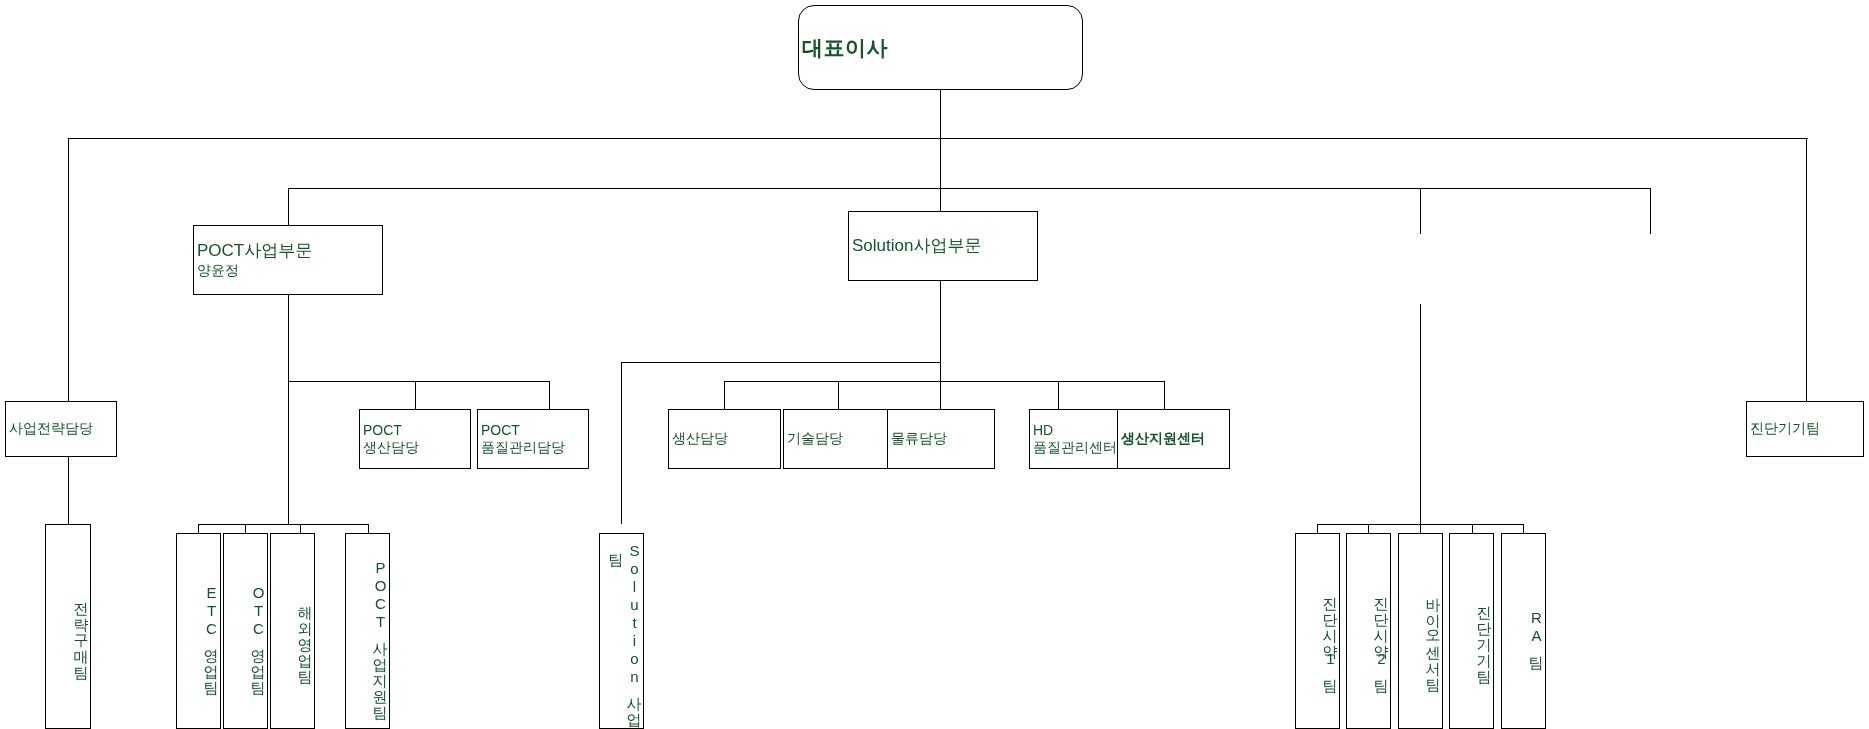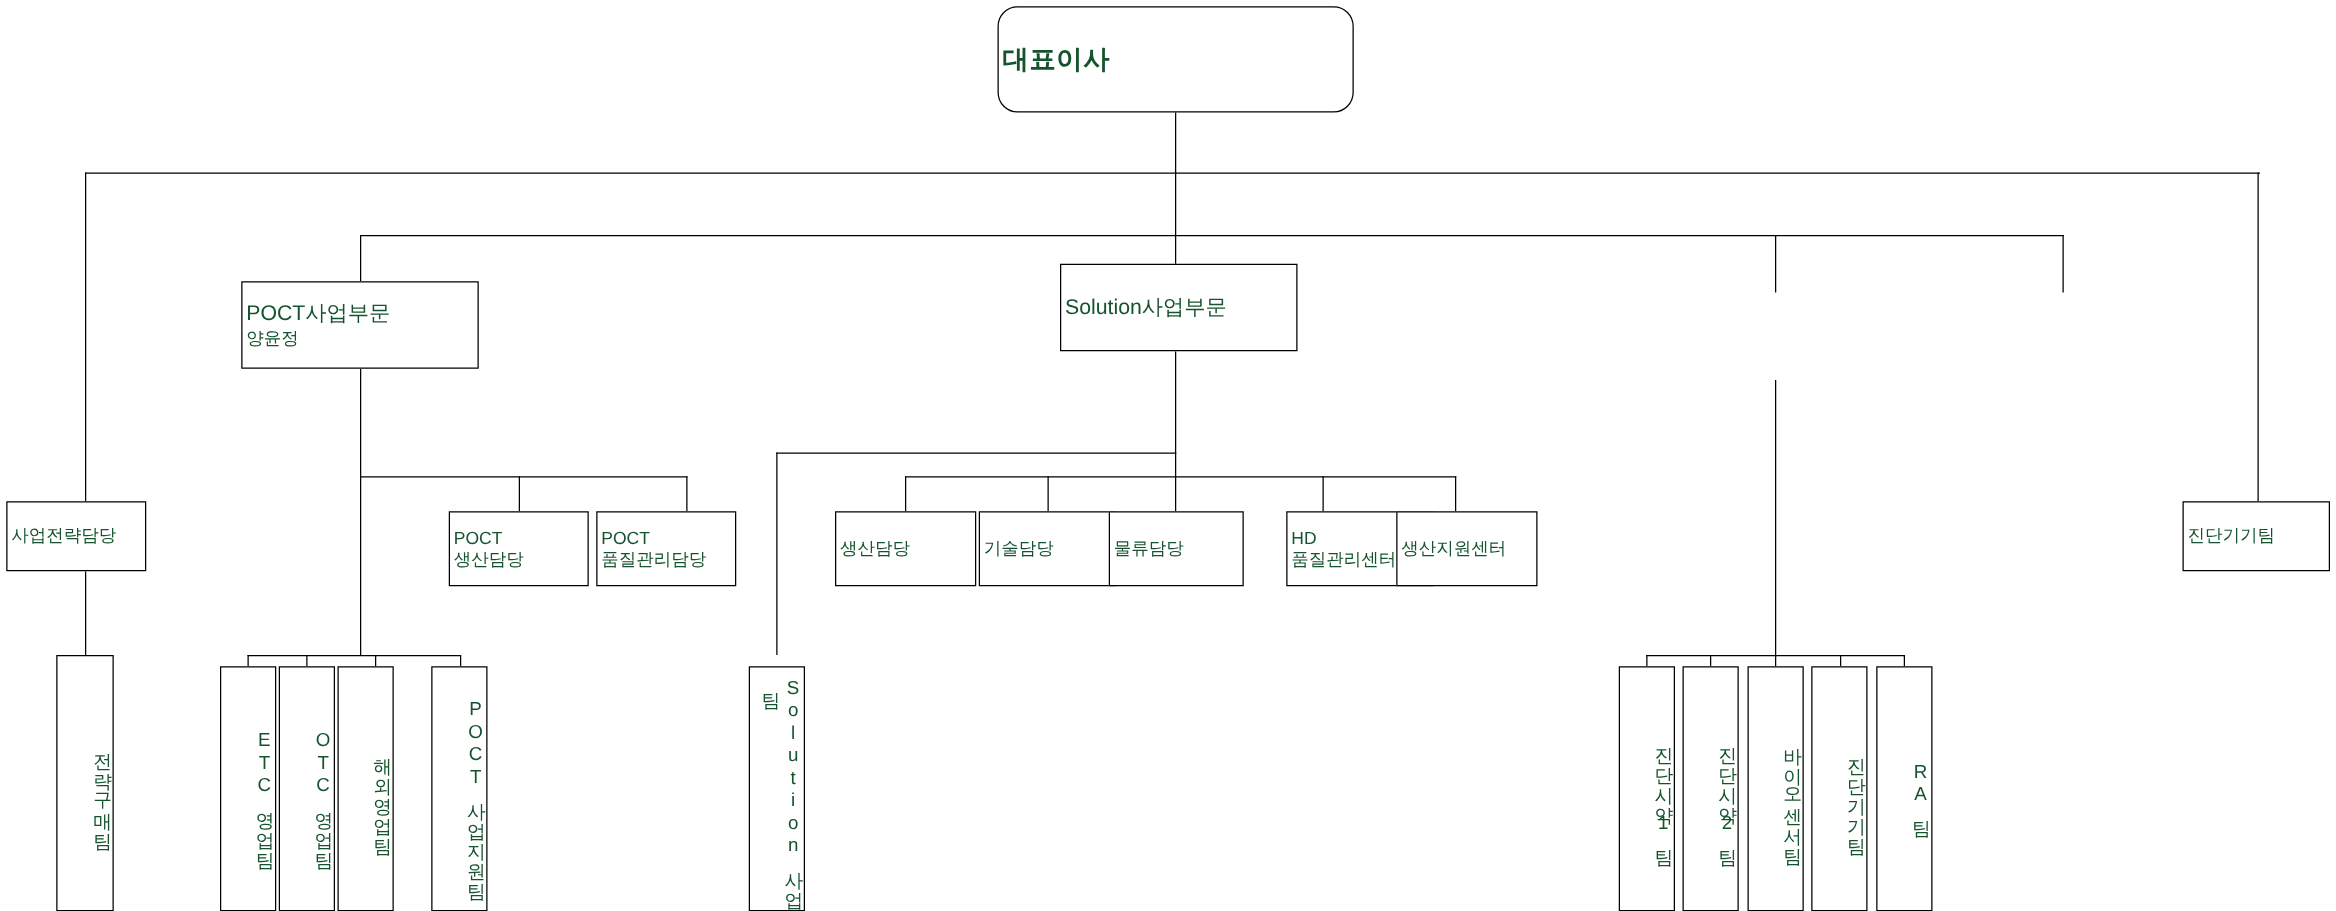--- a/index.html
+++ b/index.html
@@ -154,21 +154,21 @@
   <div class="node lvl-dept" style="left:783px; top:409px; width:110px; height:60px;">
     <span class="label">기술담당</span>
   </div>
   <div class="node lvl-dept" style="left:887px; top:409px; width:108px; height:60px;">
     <span class="label">물류담당</span>
   </div>
   <div class="node lvl-dept" style="left:1029px; top:409px; width:118px; height:60px;">
     <span class="label">HD
 품질관리센터</span>
   </div>
-  <div class="node lvl-dept" style="left:1117px; top:409px; width:113px; height:60px;">
+  <div class="node lvl-dept" style="left:1117px; top:409px; width:113px; height:60px;font-weight:bold;">
     <span class="label">생산지원센터</span>
   </div>
 
   <div class="ln v" style="left:1420px; top:304px; height:220px;"></div>
   <div class="ln h" style="left:1317px; top:524px; width:207px;"></div>
   <div class="ln v" style="left:1317px; top:524px; height:9px;"></div>
   <div class="ln v" style="left:1368px; top:524px; height:9px;"></div>
   <div class="ln v" style="left:1420px; top:524px; height:9px;"></div>
   <div class="ln v" style="left:1472px; top:524px; height:9px;"></div>
   <div class="ln v" style="left:1523px; top:524px; height:9px;"></div>

